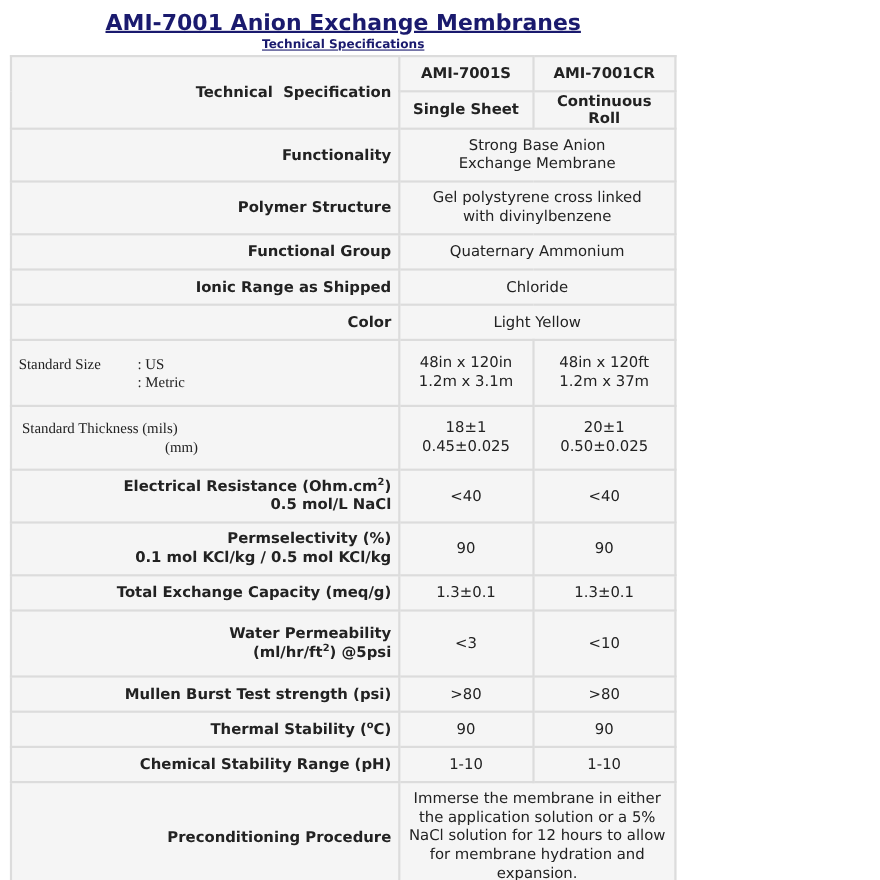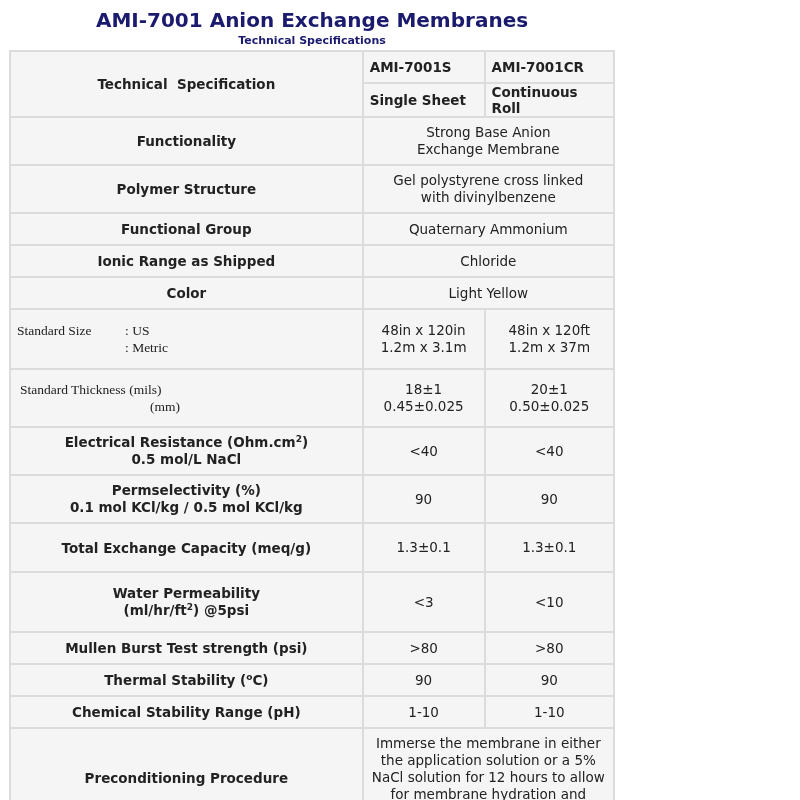--- a/index.html
+++ b/index.html
@@ -1,24 +1,24 @@
 <!DOCTYPE html>
 <html><head>
   <meta charset="utf-8">
   <style>
     html, body { margin: 0; padding: 0; background: #ffffff; }
     body { width: 800px; height: 800px; position: relative; overflow: hidden; font-family: "DejaVu Sans", sans-serif; }
-    .title { position: absolute; left: 9px; width: 606px; text-align: center; color: #1a1a6e; font-weight: bold; font-family: "DejaVu Sans", sans-serif; }
+    .title { position: absolute; left: 9px; width: 606px; text-align: center; color: #1a1a6e; font-weight: bold; font-family: "DejaVu Sans", sans-serif; text-decoration: underline; }
     .title-main { top: 8px; font-size: 20px; line-height: 24px; }
     .title-sub { top: 32px; font-size: 11px; line-height: 17px; }
     table.spec { position: absolute; left: 9px; top: 50px; width: 606px; border-collapse: collapse; background: #f5f5f5; table-layout: fixed; }
     table.spec td { border: 2px solid #dcdcdc; color: #222; font-size: 13.5px; padding: 0 6px; vertical-align: middle; }
-    td.label { font-weight: bold; text-align: center; }
+    td.label { font-weight: bold; text-align: right; }
     td.val { text-align: center; color: #333; font-size: 13.5px; line-height: 17px; }
-    td.hdr { font-weight: bold; text-align: left; }
+    td.hdr { font-weight: bold; text-align: center; }
     td.serif { font-family: "Liberation Serif", "DejaVu Serif", serif; font-weight: normal; font-size: 12.5px; line-height: 17px; }
     .col1 { width: 327px; } .col2 { width: 113px; } .col3 { width: 120px; }
     sup { font-size: 9px; line-height: 0; }
     .ss-row { display: flex; align-items: flex-end; }
     .ss-name { width: 108px; }
   </style>
 </head>
 <body>
 
 <div class="title title-main">AMI-7001 Anion Exchange Membranes</div>
@@ -103,21 +103,21 @@
     <td class="val">&lt;40</td>
   </tr>
   <tr style="height:48px">
     <td class="label" style="line-height:17px">
       <div>Permselectivity (%)</div>
       <div>0.1 mol KCl/kg / 0.5 mol KCl/kg</div>
     </td>
     <td class="val">90</td>
     <td class="val">90</td>
   </tr>
-  <tr style="height:49px">
+  <tr style="height:32px">
     <td class="label">Total Exchange Capacity (meq/g)</td>
     <td class="val">1.3±0.1</td>
     <td class="val">1.3±0.1</td>
   </tr>
   <tr style="height:60px">
     <td class="label" style="line-height:17px">
       <div>Water Permeability</div>
       <div><span>(ml/hr/ft</span><sup>2</sup><span>) @5psi</span></div>
     </td>
     <td class="val">&lt;3</td>

